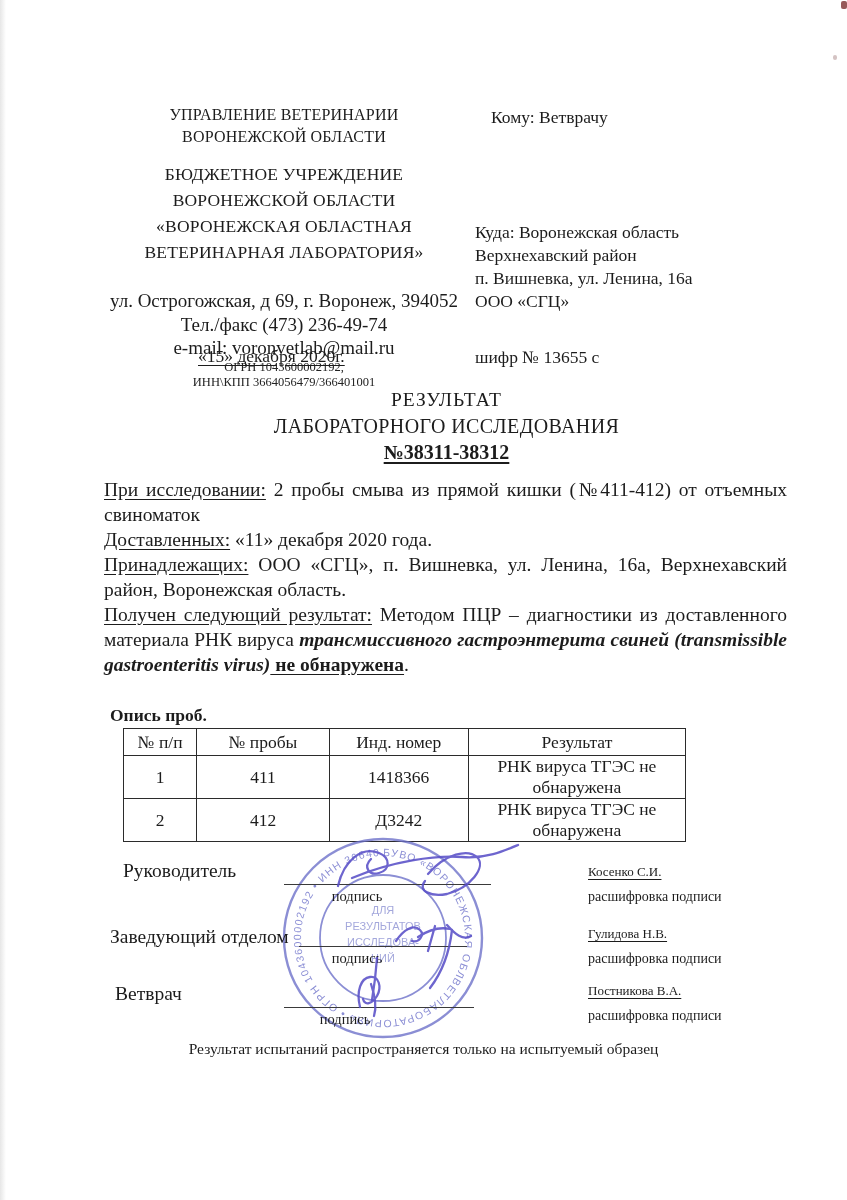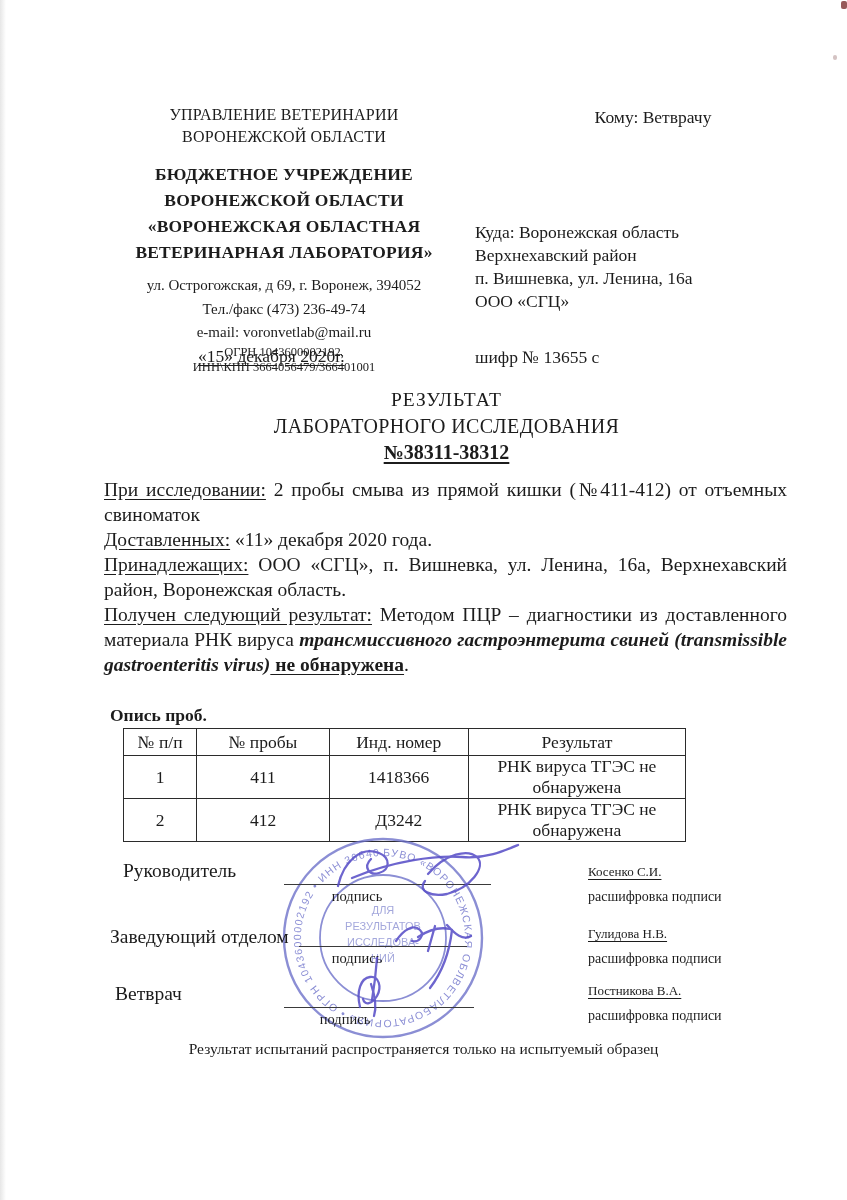--- a/index.html
+++ b/index.html
@@ -9,26 +9,26 @@
     font-family:"Liberation Serif","DejaVu Serif",serif;
     color:#1c1c1c;
   }
   .scan-edge{position:absolute;left:0;top:0;bottom:0;width:6px;
     background:linear-gradient(90deg,rgba(120,120,120,.18),rgba(120,120,120,0));}
   .speck{position:absolute;right:0;top:1px;width:6px;height:8px;background:#7d2f2f;border-radius:2px;opacity:.8;}
   .speck2{position:absolute;right:10px;top:55px;width:4px;height:5px;background:#a88;border-radius:2px;opacity:.5;}
 
   .hdr-left{position:absolute;left:100px;top:104px;width:368px;text-align:center;}
   .authority{font-size:16px;line-height:22px;letter-spacing:.2px;}
-  .orgname{margin-top:13px;font-size:17.5px;line-height:26px;font-weight:bold;letter-spacing:.2px;}
-  .addr{margin-top:9px;font-size:15px;line-height:23.5px;}
+  .orgname{margin-top:13px;font-size:17.5px;line-height:26px;font-weight:normal;letter-spacing:.2px;}
+  .addr{margin-top:24px;font-size:19px;line-height:23.5px;}
   .regnums{font-size:12.5px;line-height:15px;color:#222;}
 
   .hdr-right{position:absolute;left:475px;top:106px;width:340px;text-align:left;font-size:17.5px;line-height:23px;}
-  .to-line{padding-left:16px;text-align:center;}
+  .to-line{padding-left:16px;}
   .where-block{margin-top:92px;}
 
   .date-line{position:absolute;left:198px;top:346px;font-size:17.5px;
     text-decoration:underline;text-underline-offset:3px;}
   .cipher-line{position:absolute;left:475px;top:347px;font-size:17.5px;}
 
   .title{position:absolute;left:46px;right:0;top:387px;text-align:center;line-height:26px;}
   .title .t1{font-size:19.5px;letter-spacing:1px;}
   .title .t2{font-size:20px;letter-spacing:.4px;}
   .title .t3{font-size:20px;font-weight:bold;text-decoration:underline;text-underline-offset:3px;}

